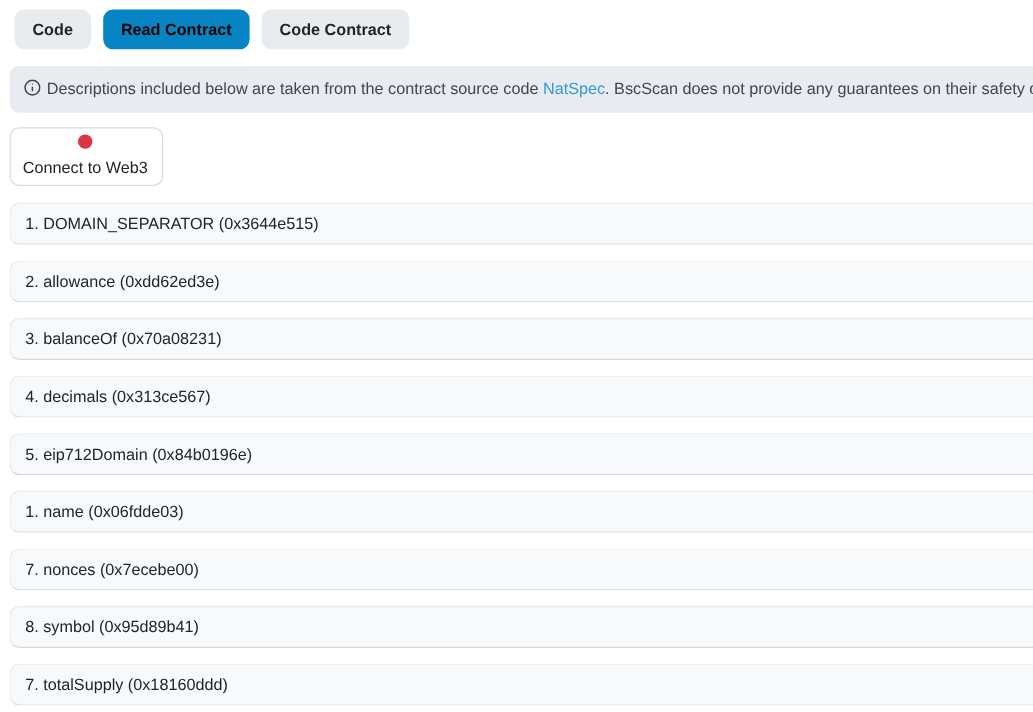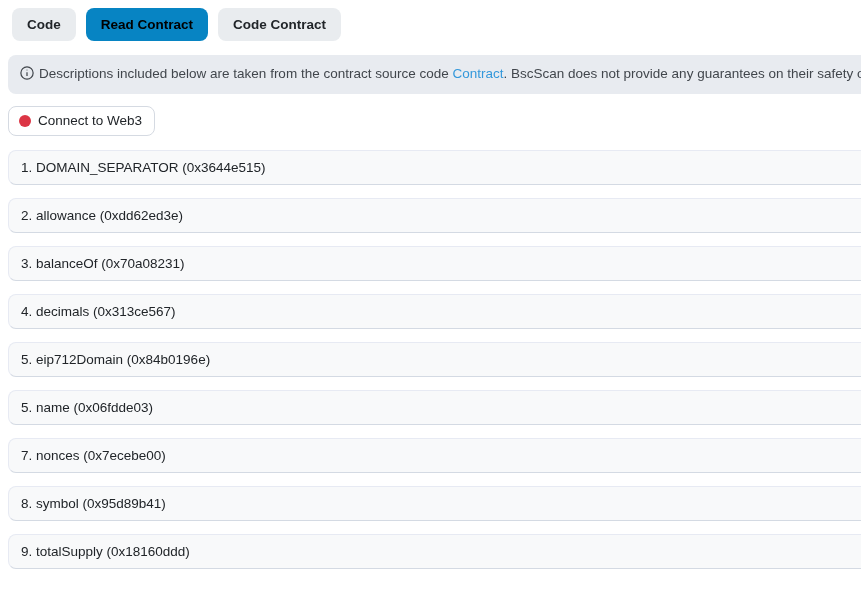--- a/index.html
+++ b/index.html
@@ -62,20 +62,21 @@
     margin-top: 12px;
     background: #ffffff;
     border: 1px solid #d5dae2;
     border-radius: 8px;
     padding: 5px 12px 6px 10px;
     font-family: inherit;
     font-size: 13.5px;
     color: #212529;
     line-height: 17px;
     cursor: pointer;
+    flex-direction: column;
   }
   .status-dot {
     width: 12px; height: 12px;
     border-radius: 50%;
     background: var(--status-red, #dc3545);
     flex: 0 0 auto;
   }
   
   .section-title {
     display: flex;
@@ -114,21 +115,21 @@
     <button class="tab active">Read Contract</button>
     <button class="tab">Code Contract</button>
   </div>
 
   <div class="banner">
     <span class="info-ic"><svg width="14" height="14" viewBox="0 0 16 16" fill="none" stroke="currentColor" stroke-width="1.4">
           <circle cx="8" cy="8" r="7"></circle>
           <line x1="8" y1="7.2" x2="8" y2="11.5"></line>
           <circle cx="8" cy="4.6" r="0.6" fill="currentColor" stroke="none"></circle>
         </svg></span><span>Descriptions included below are taken from the contract source code</span>
-    <a href="#">Contract</a><span>. BscScan does not provide any guarantees on their safety or accuracy.</span>
+    <a href="#">NatSpec</a><span>. BscScan does not provide any guarantees on their safety or accuracy.</span>
   </div>
 
   <div>
     <button class="connect">
       <span class="status-dot"></span>
       <span>Connect to Web3</span>
     </button>
   </div>
 
 
@@ -158,36 +159,36 @@
   </div>
 
   <div class="card">
     <div class="card-header">
       <span>5. eip712Domain (0x84b0196e)</span>
     </div>
   </div>
 
   <div class="card">
     <div class="card-header">
-      <span>5. name (0x06fdde03)</span>
+      <span>1. name (0x06fdde03)</span>
     </div>
   </div>
 
   <div class="card">
     <div class="card-header">
       <span>7. nonces (0x7ecebe00)</span>
     </div>
   </div>
 
   <div class="card">
     <div class="card-header">
       <span>8. symbol (0x95d89b41)</span>
     </div>
   </div>
 
   <div class="card">
     <div class="card-header">
-      <span>9. totalSupply (0x18160ddd)</span>
+      <span>7. totalSupply (0x18160ddd)</span>
     </div>
   </div>
 </div>
 
 </div>
 
 </body></html>

